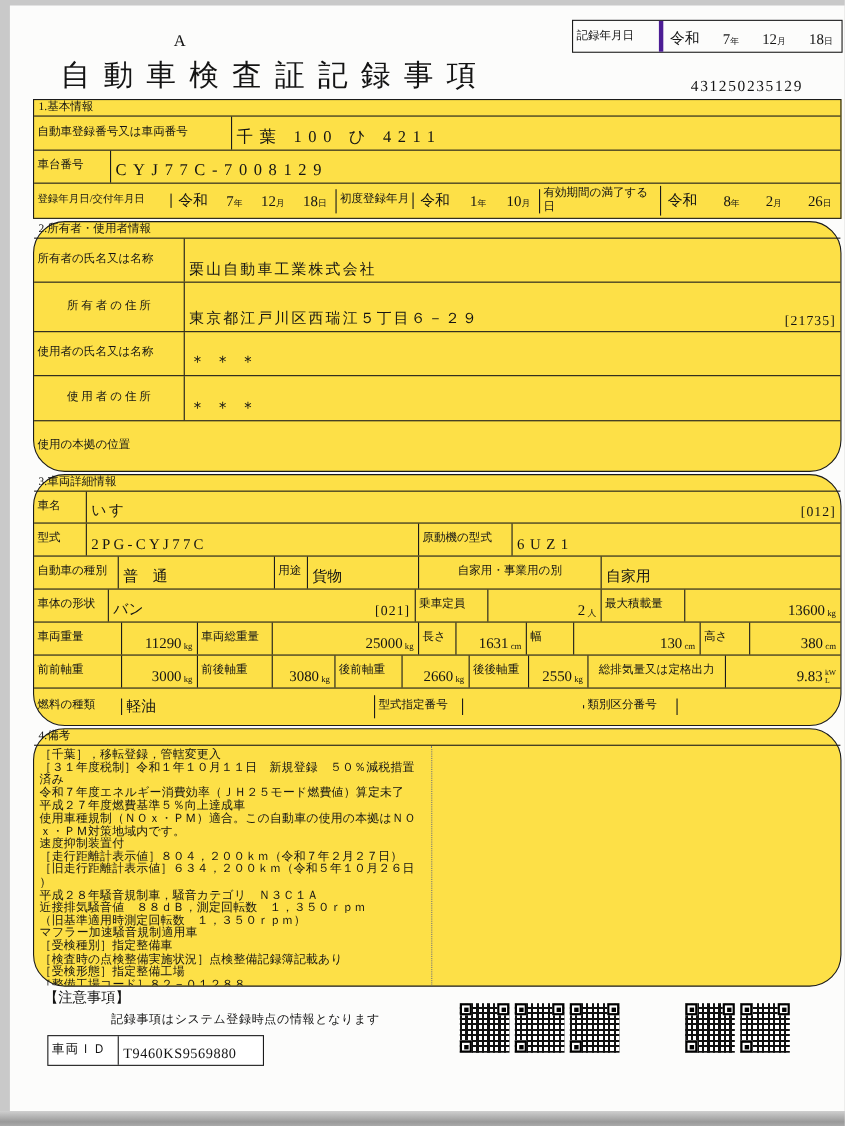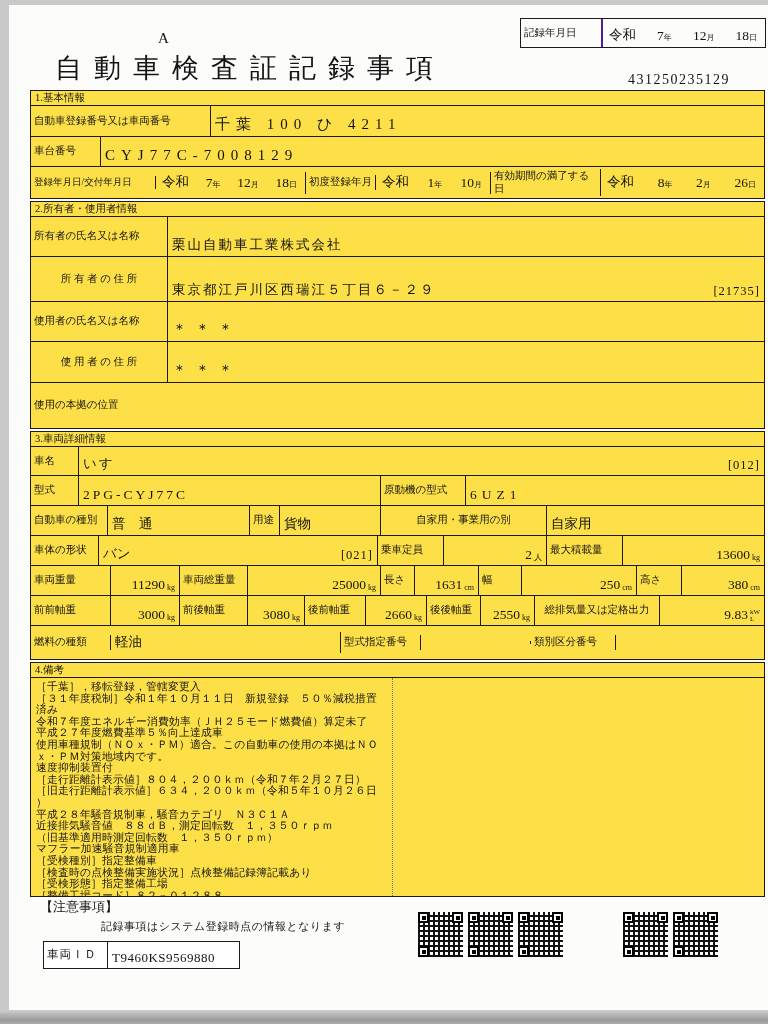--- a/index.html
+++ b/index.html
@@ -12,25 +12,25 @@
   .paper{position:absolute;left:9px;top:5px;width:759px;height:1005px;background:#fcfcfb;}
   .bottom-shade{position:absolute;left:0;bottom:0;width:768px;height:14px;
     background:linear-gradient(180deg,#cfcfcf 0%,#9a9a9a 70%,#ababab 100%);}
   .page-mark{position:absolute;left:158px;top:30px;font-size:15px;}
   .doc-title{position:absolute;left:55px;top:50px;margin:0;font-size:27px;font-weight:normal;
     letter-spacing:12px;white-space:nowrap;}
   .doc-number{position:absolute;left:628px;top:72px;font-size:14px;letter-spacing:1.5px;}
   
   .rec-box{position:absolute;left:520px;top:18px;width:246px;height:30px;
     border:1.4px solid #1b1b1b;display:flex;box-sizing:border-box;}
-  .rec-box .lbl{width:82px;border-right:2px solid #4c1d95;}
+  .rec-box .lbl{width:82px;border-right:4px solid #4c1d95;}
   
   .doc-table{position:absolute;left:30px;top:90px;width:735px;}
   .sec{border:1.4px solid #1b1b1b;box-sizing:border-box;background:#fde047;}
-  .sec + .sec{margin-top:2px;}
+  .sec + .sec{margin-top:2px;border-radius:29px;}
   .secbar{height:15px;box-sizing:border-box;border-bottom:1px solid #1b1b1b;
     font-size:10.5px;line-height:13px;padding:0 4px;}
   .row{display:flex;border-bottom:1px solid #1b1b1b;box-sizing:border-box;}
   .row:last-child{border-bottom:none;align-items:center;}
   .c{box-sizing:border-box;border-right:1px solid #1b1b1b;overflow:hidden;}
   .c:last-child{border-right:none;}
   .lbl{font-size:10.5px;line-height:1.2;display:flex;align-items:center;padding:1px 3px;}
   .val{font-size:13.5px;display:flex;align-items:flex-end;padding:1px 4px 2px;}
   .val.r{justify-content:flex-end;}
   .val.between{justify-content:space-between;}
@@ -200,21 +200,21 @@
         <span>25000</span>
           <span class="unit">kg</span>
       </div>
       <div class="c lbl" style="width:34px">長さ</div>
       <div class="c val r" style="width:64px">
         <span>1631</span>
           <span class="unit">cm</span>
       </div>
       <div class="c lbl" style="width:43px">幅</div>
       <div class="c val r" style="width:115px">
-        <span>250</span>
+        <span>130</span>
           <span class="unit">cm</span>
       </div>
       <div class="c lbl" style="width:45px">高さ</div>
       <div class="c val r flex1">
         <span>380</span>
           <span class="unit">cm</span>
       </div>
     </div>
     <div class="row" style="height:30px">
       <div class="c lbl" style="width:80px">前前軸重</div>

